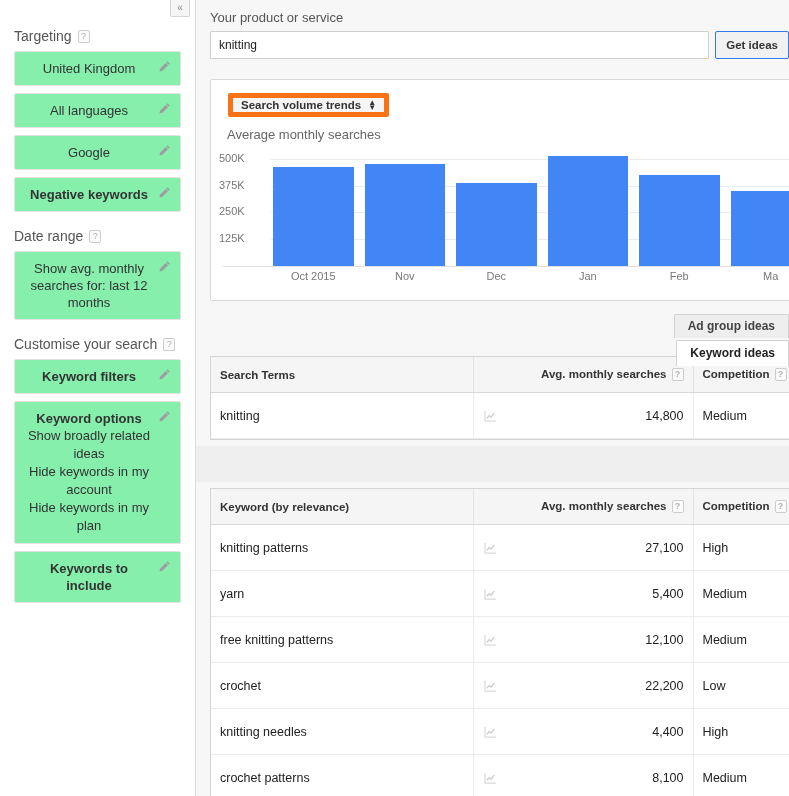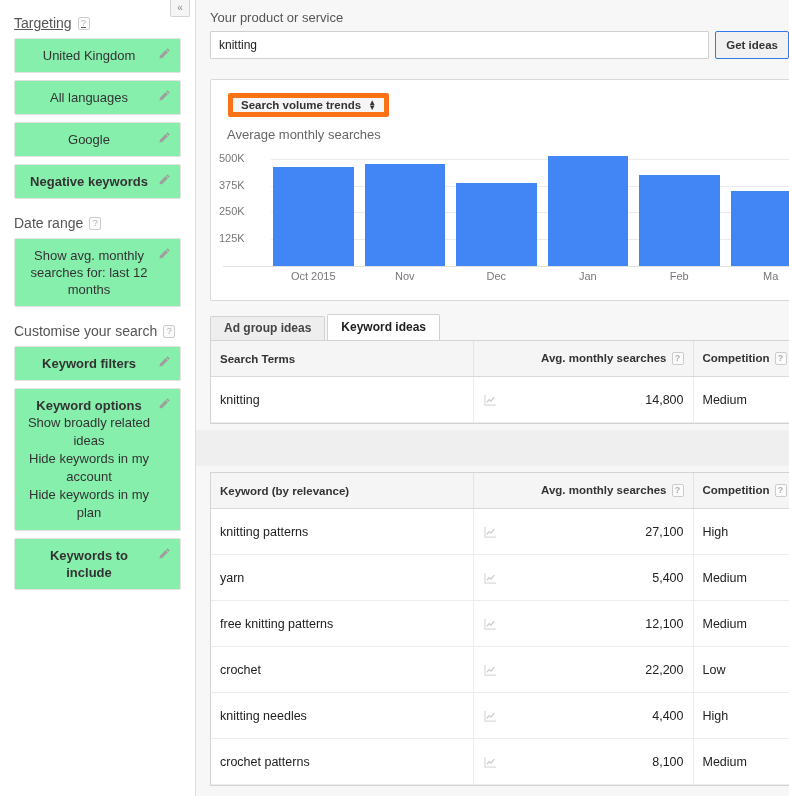--- a/index.html
+++ b/index.html
@@ -38,21 +38,21 @@
     cursor: pointer;
   }
   .section-title {
     font-size: 14px;
     color: #555;
     margin: 16px 0 7px 0;
     display: flex;
     align-items: center;
     gap: 6px;
   }
-  .section-title.first { margin-top: 15px; text-decoration: underline; }
+  .section-title.first { margin-top: 28px; }
   .help-icon {
     display: inline-block;
     width: 12px; height: 13px;
     border: 1px solid #ccc;
     border-radius: 2px;
     background: #fbfbfb;
     color: #b0b0b0;
     font-size: 9px;
     line-height: 11px;
     text-align: center;
@@ -191,26 +191,27 @@
   }
   .x-label {
     flex: 1 1 0;
     text-align: center;
     font-size: 11px;
     color: #777;
   }
 
   
   .tabs {
-    margin: 13px 0 0 14px;
+    margin: 13px 0 16px 14px;
     display: flex;
     align-items: flex-end;
     gap: 2px;
     height: 26px;
     position: relative;
+    flex-direction: column;
   }
   .tab {
     height: 24px;
     padding: 0 13px;
     font-size: 12px;
     font-weight: bold;
     color: #444;
     background: #eeeeee;
     border: 1px solid #d2d2d2;
     border-bottom: none;

